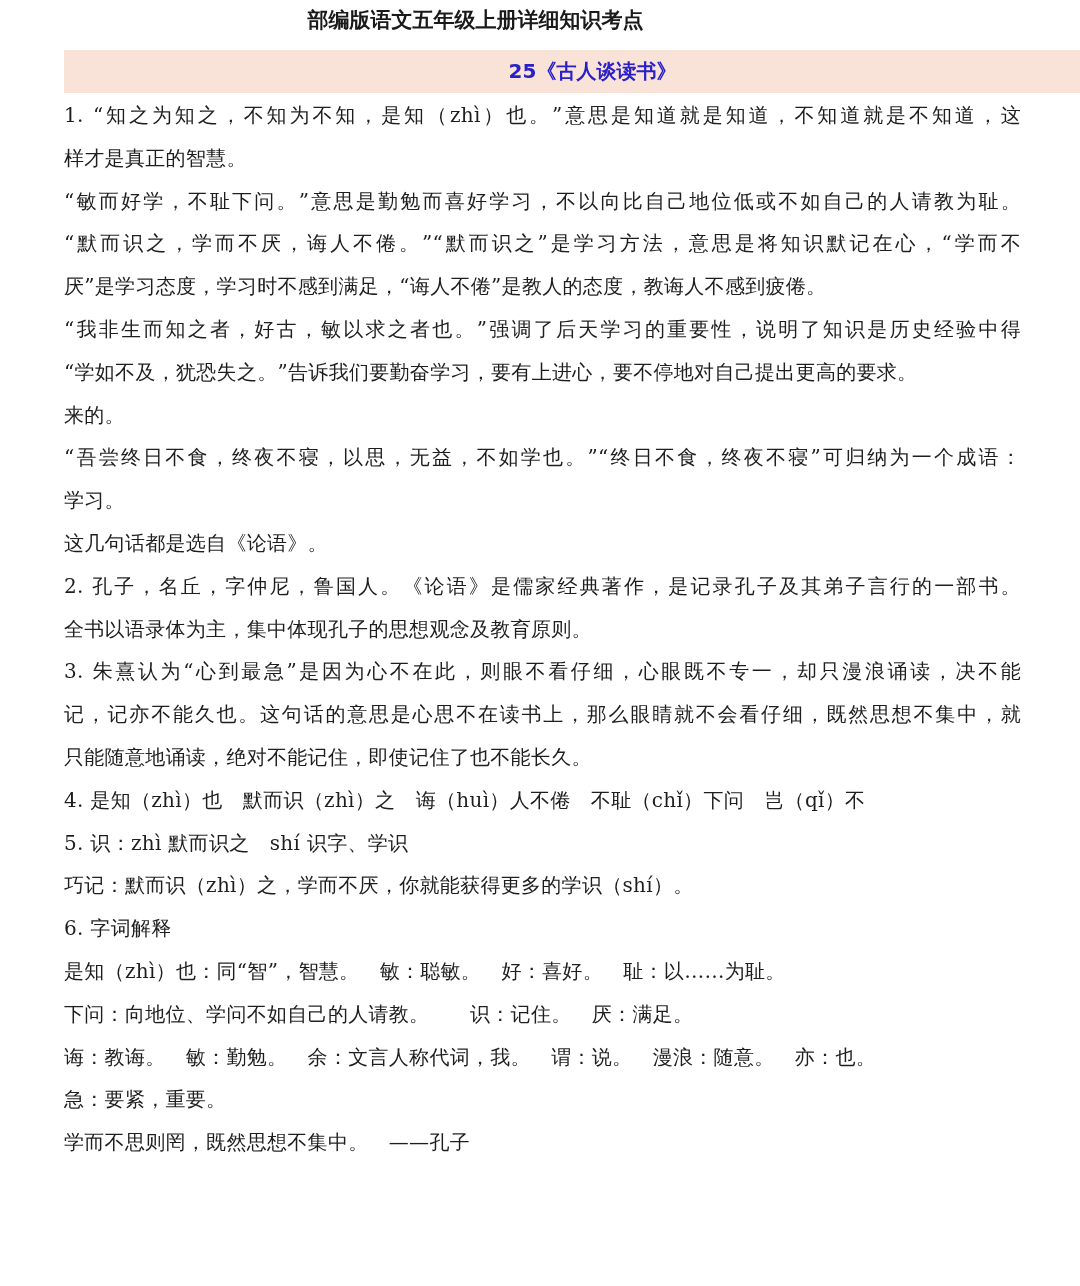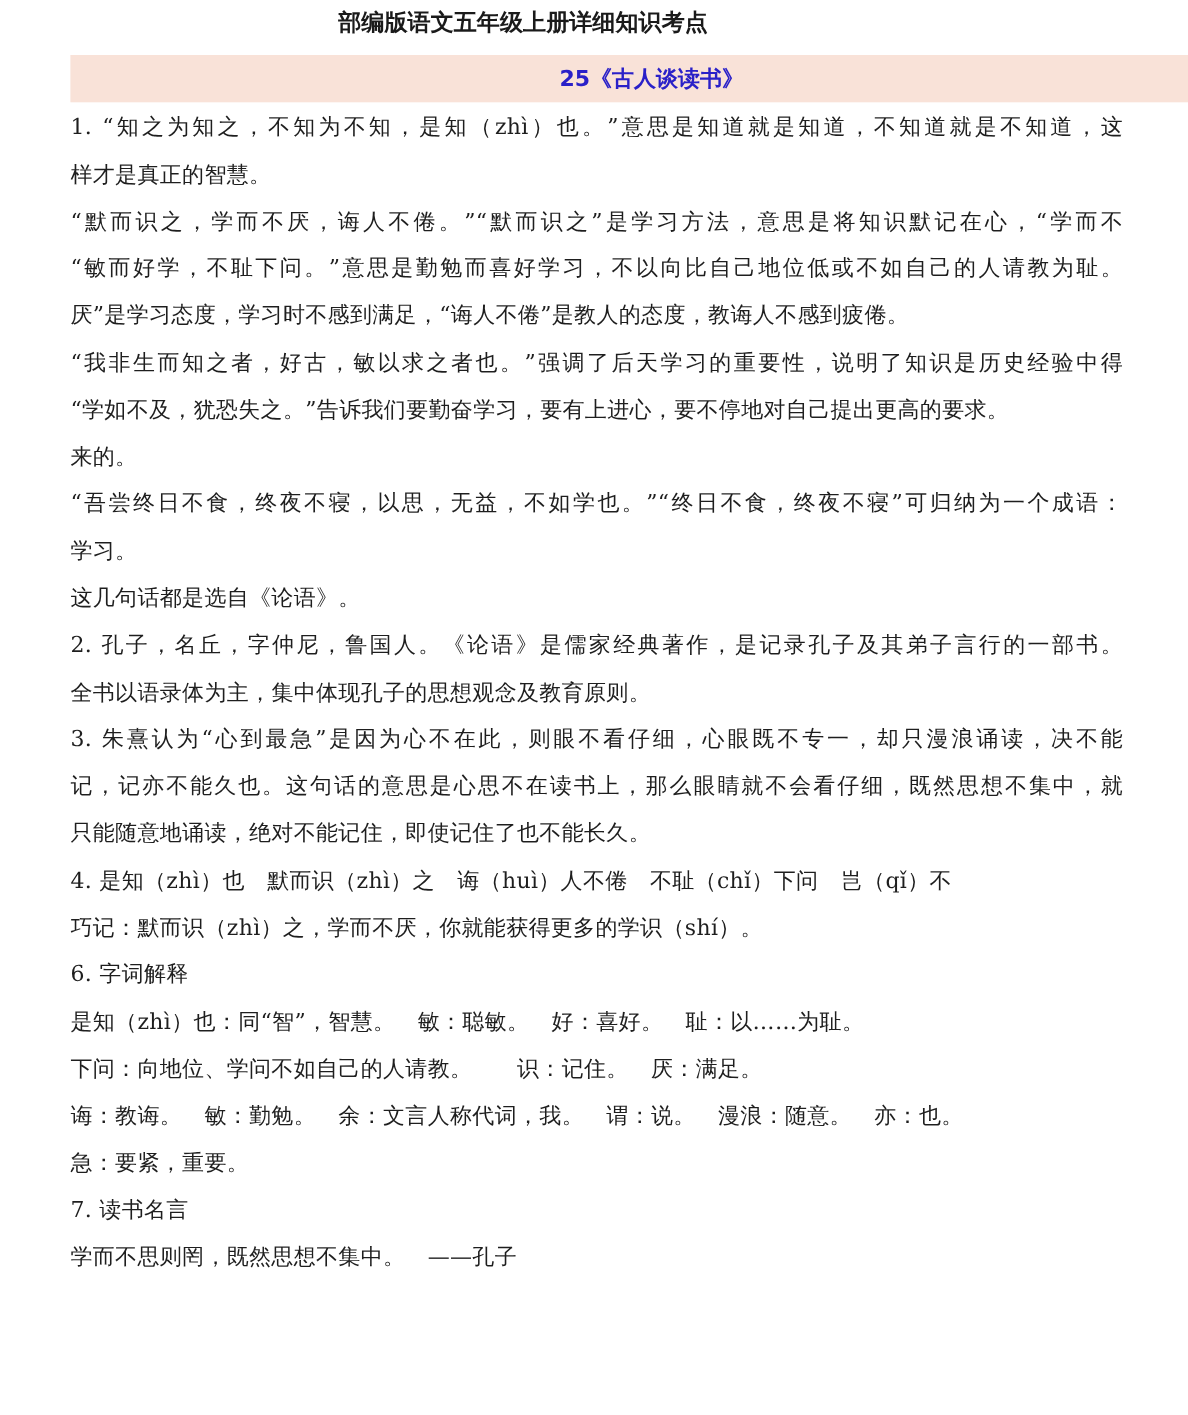--- a/index.html
+++ b/index.html
@@ -72,36 +72,36 @@
 
 <div class="doc-title">部编版语文五年级上册详细知识考点</div>
 
 <div class="lesson-band">
   <span class="lesson-title">25《古人谈读书》</span>
 </div>
 
 <div class="content" id="content">
     <div class="line justify"><span>1. “知之为知之，不知为不知，是知（zhì）也。”意思是</span><span class="u">知道就是知道，不知道就是不知道，这</span></div>
     <div class="line"><span class="u">样才是真正的智慧</span><span>。</span></div>
+    <div class="line justify"><span>“敏而好学，不耻下问。”意思是</span><span class="u">勤勉而喜好学习</span><span>，不以向</span><span class="u">比自己地位低或不如自己</span><span>的人请教为耻。</span></div>
     <div class="line justify"><span>“默而识之，学而不厌，诲人不倦。”“默而识之”是学习方法，意思是将</span><span class="u">知识默记在心</span><span>，“学而不</span></div>
-    <div class="line justify"><span>“敏而好学，不耻下问。”意思是</span><span class="u">勤勉而喜好学习</span><span>，不以向</span><span class="u">比自己地位低或不如自己</span><span>的人请教为耻。</span></div>
     <div class="line"><span>厌”是学习态度，学习时不感到</span><span class="u">满足</span><span>，“诲人不倦”是教人的态度，教诲人不感到</span><span class="u">疲倦</span><span>。</span></div>
     <div class="line justify"><span>“我非生而知之者，好古，敏以求之者也。”强调了</span><span class="u">后天学习</span><span>的重要性，说明了知识是</span><span class="u">历史经验</span><span>中得</span></div>
     <div class="line"><span>“学如不及，犹恐失之。”告诉我们要</span><span class="u">勤奋学习</span><span>，要有</span><span class="u">上进心</span><span>，要不停地对自己提出</span><span class="u">更高</span><span>的要求。</span></div>
     <div class="line"><span>来的。</span></div>
     <div class="line justify"><span>“吾尝终日不食，终夜不寝，以思，无益，不如学也。”“终日不食，终夜不寝”可归纳为一个成语：</span></div>
     <div class="line"><span class="u">学习</span><span>。</span></div>
     <div class="line"><span>这几句话都是选自《</span><span class="u">论语</span><span>》。</span></div>
     <div class="line justify"><span>2. 孔子，名</span><span class="u">丘</span><span>，字</span><span class="u">仲尼</span><span>，</span><span class="u">鲁</span><span>国人。《论语》是</span><span class="u">儒家</span><span>经典著作，是</span><span class="u">记录孔子及其弟子</span><span>言行的一部书。</span></div>
     <div class="line"><span>全书以</span><span class="u">语录体</span><span>为主，集中体现孔子的</span><span class="u">思想观念</span><span>及</span><span class="u">教育原则</span><span>。</span></div>
     <div class="line justify"><span>3. 朱熹认为“心到最急”是因为</span><span class="u">心不在此，则眼不看仔细，心眼既不专一，却只漫浪诵读，决不能</span></div>
     <div class="line justify"><span class="u">记，记亦不能久也</span><span>。这句话的意思是</span><span class="u">心思不在读书上，那么眼睛就不会看仔细，既然思想不集中，就</span></div>
     <div class="line"><span class="u">只能随意地诵读，绝对不能记住，即使记住了也不能长久</span><span>。</span></div>
     <div class="line"><span>4. 是知（zhì）也　默而识（zhì）之　诲（huì）人不倦　不耻（chǐ）下问　岂（qǐ）不</span></div>
+    <div class="line"><span>5. 识：zhì 默而识之　shí 识字、学识</span></div>
     <div class="line"><span>巧记：默而识（zhì）之，学而不厌，你就能获得更多的学识（shí）。</span></div>
     <div class="line"><span>6. 字词解释</span></div>
     <div class="line"><span>是知（zhì）也：同“智”，智慧。　敏：聪敏。　好：喜好。　耻：以……为耻。</span></div>
     <div class="line"><span>下问：向地位、学问不如自己的人请教。　　识：记住。　厌：满足。</span></div>
     <div class="line"><span>诲：教诲。　敏：勤勉。　余：文言人称代词，我。　谓：说。　漫浪：随意。　亦：也。</span></div>
     <div class="line"><span>急：要紧，重要。</span></div>
-    <div class="line"><span>7. 读书名言</span></div>
     <div class="line"><span>学而不思则罔，既然思想不集中。　——孔子</span></div>
   </div>
 
 </body></html>

